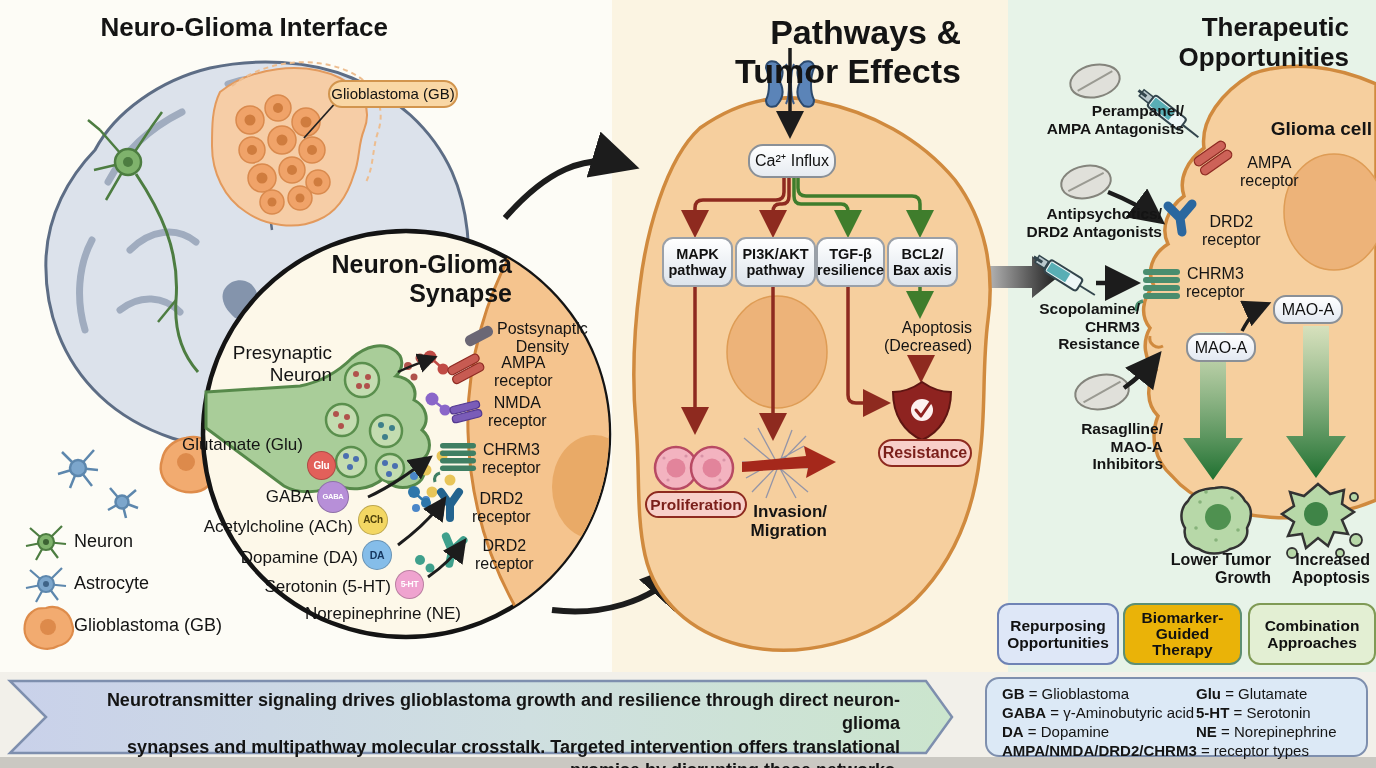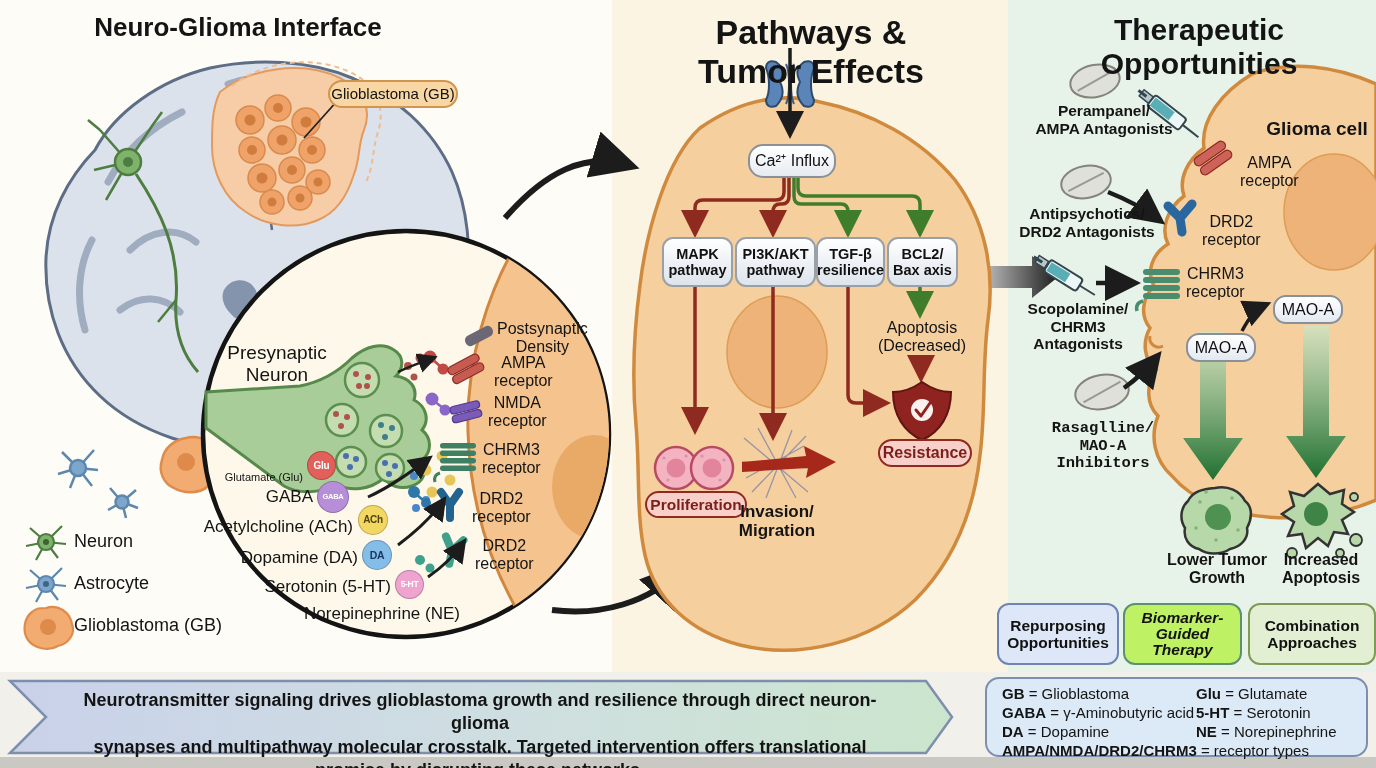--- a/index.html
+++ b/index.html
@@ -1,21 +1,21 @@
 <!DOCTYPE html>
 <html><head>
 <meta charset="utf-8">
 <style>
   html,body{margin:0;padding:0;background:#e9e7e1;}
   #stage{position:relative;width:1376px;height:768px;overflow:hidden;
          font-family:"Liberation Sans",sans-serif;color:#111;background:#fdfcf6;}
   .panel{position:absolute;top:0;height:672px;}
   .abs{position:absolute;}
   .t{position:absolute;white-space:pre-line;line-height:1.14;color:#141414;text-align:center;}
-  .c{text-align:center;}
+  .c{text-align:right;}
   .r{text-align:right;}
   .b{font-weight:bold;}
   .box{position:absolute;display:flex;align-items:center;justify-content:center;
        text-align:center;white-space:pre-line;line-height:1.12;}
   .pathbox{background:linear-gradient(#ffffff,#dde4ec);border:2px solid #9aa0a8;border-radius:11px;font-weight:bold;}
   .pill-label{background:#f8cfc9;border:2.5px solid #8e2a1f;border-radius:14px;font-weight:bold;color:#7a1f1a;}
   .maobox{background:linear-gradient(#ffffff,#e3e9f2);border:2px solid #8a9097;border-radius:13px;}
   .badge{position:absolute;border-radius:50%;display:flex;align-items:center;justify-content:center;
          font-weight:bold;line-height:1;letter-spacing:-0.3px;}
   svg{position:absolute;left:0;top:0;pointer-events:none;}
@@ -400,37 +400,39 @@
     <polygon points="10,681 926,681 952,717 926,753 10,753 46,717" fill="url(#gban)" stroke="#7e8fae" stroke-width="2.5"></polygon>
 
     <rect x="0" y="757" width="1376" height="11" fill="#cac8c2"></rect>
   </svg>
 
   <div class="layer-text">
 
     <div class="t b c" style="left:88px;top:13px;width:300px;font-size:26px;">Neuro-Glioma Interface</div>
     <div class="box" style="left:328px;top:80px;width:126px;height:24px;background:#f9d7a5;border:2px solid #d2954e;border-radius:14px;font-size:15px;">Glioblastoma (GB)</div>
 
+    <div class="t b c" style="left:300px;top:250px;width:212px;font-size:25px;">Neuron-Glioma
+Synapse</div>
     <div class="t c" style="left:222px;top:342px;width:110px;font-size:19px;">Presynaptic
 Neuron</div>
 
     <div class="t" style="left:497px;top:320px;font-size:16px;">Postsynaptic
 Density</div>
     <div class="t" style="left:494px;top:354px;font-size:16px;">AMPA
 receptor</div>
     <div class="t" style="left:488px;top:394px;font-size:16px;">NMDA
 receptor</div>
     <div class="t" style="left:482px;top:441px;font-size:16px;">CHRM3
 receptor</div>
     <div class="t" style="left:472px;top:490px;font-size:16px;">DRD2
 receptor</div>
     <div class="t" style="left:475px;top:537px;font-size:16px;">DRD2
 receptor</div>
 
-    <div class="t r" style="left:160px;top:471px;width:143px;font-size:11px;">Glutamate (Glu)</div>
+    <div class="t r" style="left:160px;top:435px;width:143px;font-size:17px;">Glutamate (Glu)</div>
     <div class="t r" style="left:200px;top:487px;width:113px;font-size:17px;">GABA</div>
     <div class="t r" style="left:203px;top:517px;width:150px;font-size:17px;">Acetylcholine (ACh)</div>
     <div class="t r" style="left:228px;top:548px;width:130px;font-size:17px;">Dopamine (DA)</div>
     <div class="t r" style="left:253px;top:577px;width:138px;font-size:17px;">Serotonin (5-HT)</div>
     <div class="t c" style="left:303px;top:604px;width:158px;font-size:17px;">Norepinephrine (NE)</div>
 
     <div class="badge" style="left: 307px; top: 451px; width: 27px; height: 27px; font-size: 10px; border: 1.5px solid rgba(0, 0, 0, 0.22); background-color: rgb(226, 96, 90); color: rgb(255, 255, 255);">Glu</div>
     <div class="badge" style="left: 317px; top: 481px; width: 30px; height: 30px; font-size: 7.5px; border: 1.5px solid rgba(0, 0, 0, 0.22); background-color: rgb(183, 143, 216); color: rgb(255, 255, 255);">GABA</div>
     <div class="badge" style="left: 358px; top: 505px; width: 28px; height: 28px; font-size: 10px; border: 1.5px solid rgba(0, 0, 0, 0.22); background-color: rgb(243, 215, 99); color: rgb(81, 67, 12);">ACh</div>
     <div class="badge" style="left: 362px; top: 540px; width: 28px; height: 28px; font-size: 10.5px; border: 1.5px solid rgba(0, 0, 0, 0.22); background-color: rgb(133, 189, 233); color: rgb(22, 55, 95);">DA</div>
@@ -452,52 +454,52 @@
     <div class="box pathbox" style="left:887px;top:237px;width:67px;height:46px;font-size:14.5px;">BCL2/
 Bax axis</div>
 
     <div class="t c" style="left:872px;top:319px;width:100px;font-size:16px;">Apoptosis
 (Decreased)</div>
     <div class="box pill-label" style="left:878px;top:439px;width:90px;height:24px;font-size:16px;">Resistance</div>
     <div class="box pill-label" style="left:645px;top:491px;width:98px;height:23px;font-size:15.5px;">Proliferation</div>
     <div class="t b c" style="left:727px;top:502px;width:100px;font-size:17px;">Invasion/
 Migration</div>
 
-    <div class="t b c" style="left:1049px;top:13px;width:300px;font-size:30px;">Therapeutic Opportunities</div>
+    <div class="t b c" style="left:1049px;top:13px;width:300px;font-size:26px;">Therapeutic Opportunities</div>
     <div class="t b c" style="left:1262px;top:118px;width:110px;font-size:19px;">Glioma cell</div>
 
     <div class="t b c" style="left:1024px;top:102px;width:160px;font-size:15.5px;">Perampanel/
 AMPA Antagonists</div>
     <div class="t" style="left:1240px;top:154px;font-size:16px;">AMPA
 receptor</div>
     <div class="t b c" style="left:1012px;top:205px;width:150px;font-size:15.5px;">Antipsychotics/
 DRD2 Antagonists</div>
     <div class="t" style="left:1202px;top:213px;font-size:16px;">DRD2
 receptor</div>
     <div class="t b c" style="left:1016px;top:300px;width:124px;font-size:15.5px;">Scopolamine/
 CHRM3
-Antagonists</div>
+Resistance</div>
     <div class="t" style="left:1186px;top:265px;font-size:16px;">CHRM3
 receptor</div>
 
     <div class="box maobox" style="left:1273px;top:295px;width:66px;height:25px;font-size:16px;">MAO-A</div>
     <div class="box maobox" style="left:1186px;top:333px;width:66px;height:25px;font-size:16px;">MAO-A</div>
 
-    <div class="t b c" style="left:1043px;top:420px;width:120px;font-size:15.5px;font-family:Liberation Mono, monospace;">Rasaglline/
+    <div class="t b c" style="left:1043px;top:420px;width:120px;font-size:15.5px;">Rasaglline/
 MAO-A
 Inhibitors</div>
 
     <div class="t b c" style="left:1163px;top:551px;width:108px;font-size:16px;">Lower Tumor
 Growth</div>
     <div class="t b c" style="left:1272px;top:551px;width:98px;font-size:16px;">Increased
 Apoptosis</div>
 
     <div class="box b" style="left:997px;top:603px;width:118px;height:58px;background:#dee7f7;border:2.5px solid #6f83b5;border-radius:12px;font-size:15.5px;">Repurposing
 Opportunities</div>
-    <div class="box b" style="left:1123px;top:603px;width:115px;height:58px;background:#bef264;border:2.5px solid #5d8f74;border-radius:12px;font-size:15.5px;line-height:1.05;font-style:italic;">Biomarker-
+    <div class="box b" style="left:1123px;top:603px;width:115px;height:58px;background:#eab308;border:2.5px solid #5d8f74;border-radius:12px;font-size:15.5px;line-height:1.05;">Biomarker-
 Guided
 Therapy</div>
     <div class="box b" style="left:1248px;top:603px;width:124px;height:58px;background:#e3efd3;border:2.5px solid #7f9a55;border-radius:12px;font-size:15.5px;">Combination
 Approaches</div>
 
     <div class="t b c" style="left:60px;top:689px;width:840px;font-size:18px;line-height:1.3;">Neurotransmitter signaling drives glioblastoma growth and resilience through direct neuron-glioma
 synapses and multipathway molecular crosstalk. Targeted intervention offers translational
 promise by disrupting these networks.</div>
 
     <div class="abs" style="left:985px;top:677px;width:383px;height:80px;background:#dce9f6;border:2.5px solid #7e8fae;border-radius:14px;box-sizing:border-box;"></div>

